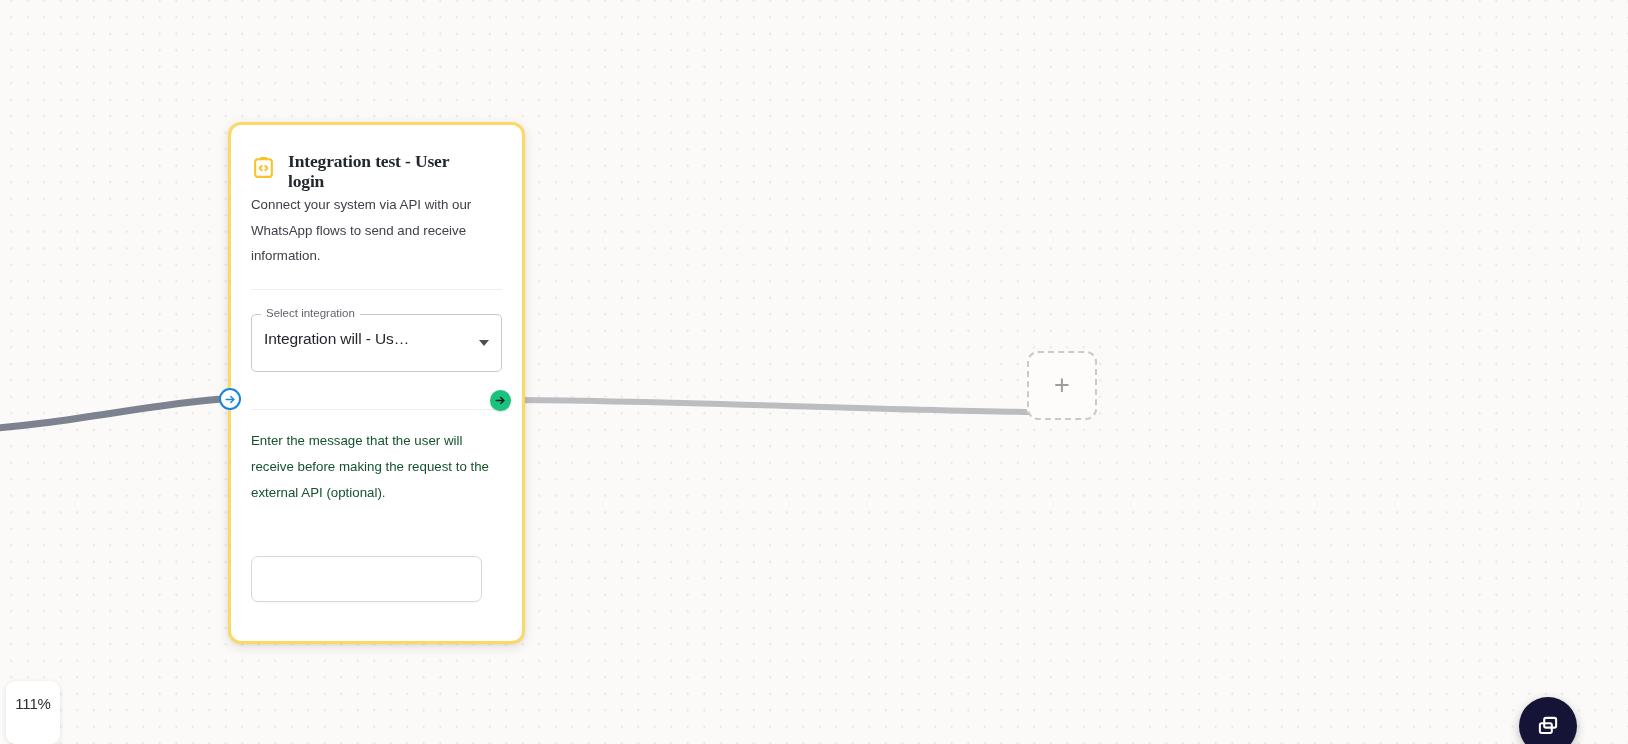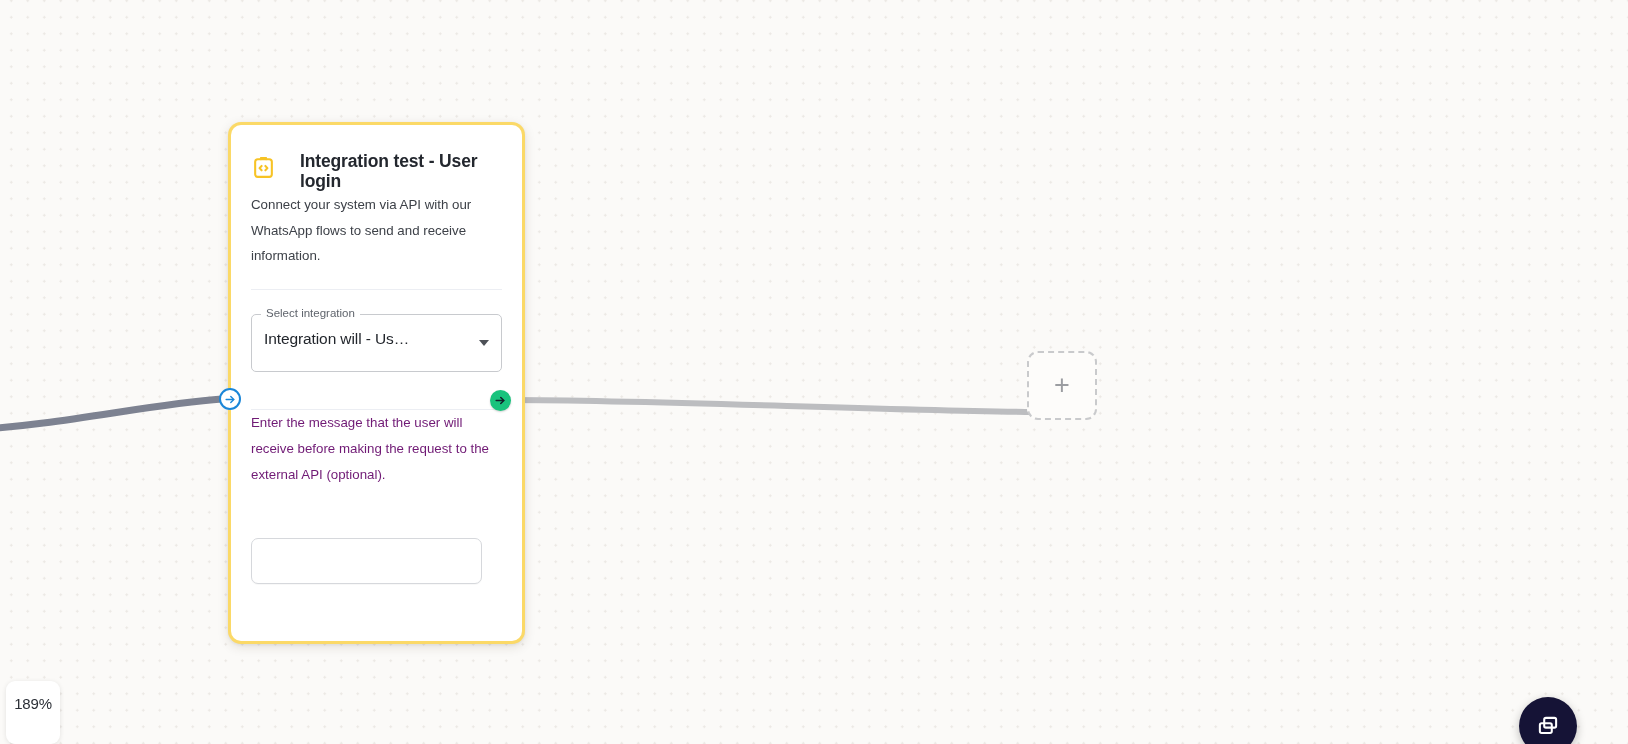--- a/index.html
+++ b/index.html
@@ -49,21 +49,22 @@
     background: #ffffff;
     border-radius: 10px;
     overflow: hidden;
   }
 
   .card-body { padding: 26px 20px 0 20px; }
 
   .card-head {
     display: flex;
     align-items: flex-start;
-    gap: 24px;
+    gap: 12px;
+    font-family: Liberation Serif, serif;
   }
   .head-icon {
     flex: 0 0 auto;
     width: 25px;
     height: 25px;
     margin-top: 4px;
   }
   .head-title {
     font-size: 17.5px;
     font-weight: 700;
@@ -128,23 +129,24 @@
     border-top: 6px solid #4d5157;
   }
 
   .divider-2 {
     height: 1px;
     background: #eceef3;
     margin-top: 37px;
   }
 
   .card-hint {
+    margin-top: 18px;
     font-size: 13.3px;
     line-height: 1.95;
-    color: #701a75;
+    color: #14532d;
     max-width: 248px;
   }
 
   .msg-input {
     margin-top: 50px;
     width: 231px;
     height: 46px;
     border: 1px solid #d6d8dc;
     border-radius: 7px;
     background: #fff;
@@ -297,21 +299,21 @@
       <path d="M4 12 h14"></path>
         <path d="M12.5 6.5 L18 12 L12.5 17.5"></path>
     </svg>
   </div>
 
   <div id="add-node">
     <span>+</span>
   </div>
 
   <div id="zoom-badge">
-    <span>189%</span>
+    <span>111%</span>
   </div>
 
   <div id="fab">
     <svg viewBox="0 0 24 24" width="26" height="26" fill="none" stroke="#ffffff" stroke-width="1.9" stroke-linecap="round" stroke-linejoin="round">
       <rect x="8.5" y="4.5" width="11" height="9" rx="1.6"></rect>
       <rect x="4.5" y="9.5" width="11" height="9" rx="1.6"></rect>
     </svg>
   </div>
 
 </div>

